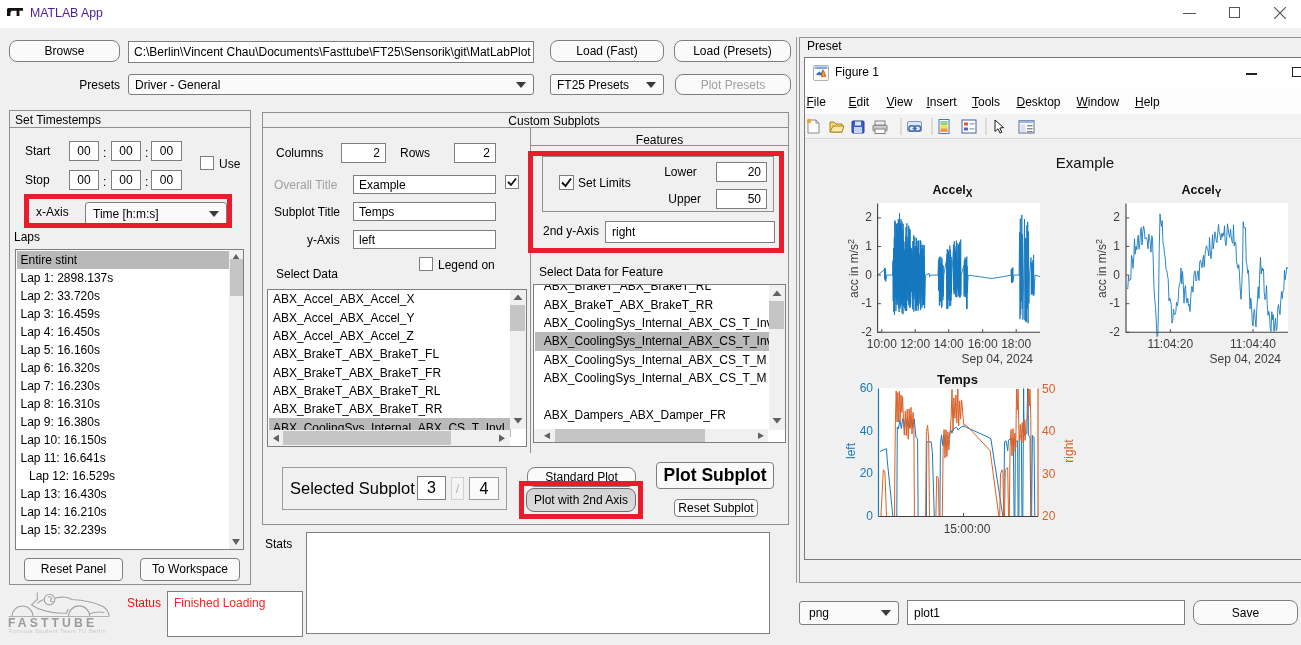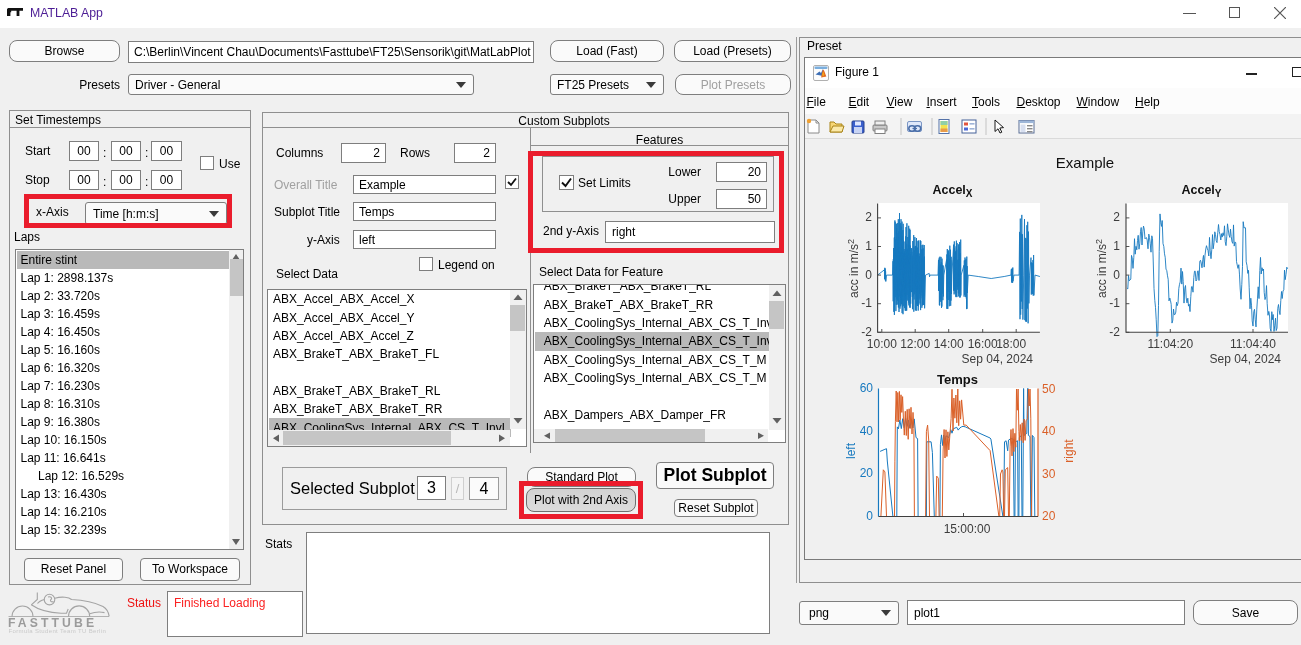--- a/index.html
+++ b/index.html
@@ -30,21 +30,21 @@
 <div class="abs" style="left:1183px;top:13px;width:13px;height:1px;background:#555"></div>
 <div class="abs" style="left:1229px;top:7px;width:11px;height:11px;border:1px solid #555"></div>
 <svg class="abs" style="left:1274px;top:7px" width="12" height="12" viewBox="0 0 12 12">
 <path d="M0 0 L12 12 M12 0 L0 12" stroke="#555" stroke-width="1.2"></path>
   </svg>
 <div class="btn" style="left:9px;top:40px;width:111px;height:22px">Browse</div>
 <div class="edit" style="left:128px;top:41px;width:406px;height:22px;padding-left:5px">C:\Berlin\Vincent Chau\Documents\Fasttube\FT25\Sensorik\git\MatLabPlot</div>
 <div class="btn" style="left:550px;top:40px;width:114px;height:22px">Load (Fast)</div>
 <div class="btn" style="left:674px;top:40px;width:117px;height:22px">Load (Presets)</div>
 <div class="lbl" style="left:60px;top:78px;width:60px;text-align:right">Presets</div>
-<div class="dd" style="left:128px;top:74px;width:346px;height:21px;padding-left:6px">Driver - General<span class="arr"></span></div>
+<div class="dd" style="left:128px;top:74px;width:406px;height:21px;padding-left:6px">Driver - General<span class="arr"></span></div>
 <div class="dd" style="left:550px;top:74px;width:114px;height:21px;padding-left:6px">FT25 Presets<span class="arr"></span></div>
 <div class="btn" style="left:675px;top:74px;width:116px;height:21px;color:#a0a0a0">Plot Presets</div>
 <div class="panel" style="left:9px;top:110px;width:242px;height:475px"></div>
 <div class="lbl" style="left:15px;top:113px">Set Timestemps</div>
 <div class="abs" style="left:9px;top:127px;width:242px;height:1px;background:#8f8f8f"></div>
 <div class="lbl" style="left:25px;top:144px">Start</div>
 <div class="lbl" style="left:25px;top:173px">Stop</div>
 <div class="edit" style="left:69px;top:141px;width:30px;height:20px;justify-content:center">00</div>
 <div class="edit" style="left:69px;top:170px;width:30px;height:20px;justify-content:center">00</div>
 <div class="edit" style="left:111px;top:141px;width:30px;height:20px;justify-content:center">00</div>
@@ -67,21 +67,21 @@
 <div class="row" style="top:37.8px;width:213px;height:18.0px;padding-left:3.5px">Lap 2: 33.720s</div>
 <div class="row" style="top:55.8px;width:213px;height:18.0px;padding-left:3.5px">Lap 3: 16.459s</div>
 <div class="row" style="top:73.8px;width:213px;height:18.0px;padding-left:3.5px">Lap 4: 16.450s</div>
 <div class="row" style="top:91.8px;width:213px;height:18.0px;padding-left:3.5px">Lap 5: 16.160s</div>
 <div class="row" style="top:109.8px;width:213px;height:18.0px;padding-left:3.5px">Lap 6: 16.320s</div>
 <div class="row" style="top:127.8px;width:213px;height:18.0px;padding-left:3.5px">Lap 7: 16.230s</div>
 <div class="row" style="top:145.8px;width:213px;height:18.0px;padding-left:3.5px">Lap 8: 16.310s</div>
 <div class="row" style="top:163.8px;width:213px;height:18.0px;padding-left:3.5px">Lap 9: 16.380s</div>
 <div class="row" style="top:181.8px;width:213px;height:18.0px;padding-left:3.5px">Lap 10: 16.150s</div>
 <div class="row" style="top:199.8px;width:213px;height:18.0px;padding-left:3.5px">Lap 11: 16.641s</div>
-<div class="row" style="top:217.8px;width:213px;height:18.0px;padding-left:21px">Lap 12: 16.529s</div>
+<div class="row" style="top:217.8px;width:213px;height:18.0px;padding-left:12px">Lap 12: 16.529s</div>
 <div class="row" style="top:235.8px;width:213px;height:18.0px;padding-left:3.5px">Lap 13: 16.430s</div>
 <div class="row" style="top:253.8px;width:213px;height:18.0px;padding-left:3.5px">Lap 14: 16.210s</div>
 <div class="row" style="top:271.8px;width:213px;height:18.0px;padding-left:3.5px">Lap 15: 32.239s</div>
 </div>
 <div class="sbv" style="left:229px;top:249.5px;width:14px;height:299px"></div>
 <svg class="abs" style="left:229px;top:249.5px" width="14" height="299">
     <polygon points="3,10 7,4 11,10" fill="#606060"></polygon>
     <polygon points="3,289 7,295 11,289" fill="#606060"></polygon>
   </svg>
 <div class="sbth" style="left:229.5px;top:258.5px;width:13px;height:37px"></div>
@@ -100,21 +100,21 @@
 <path d="M81.7 25.8 C 86 24.2, 91.5 23.5, 96.5 24.6"></path>
 <path d="M36.5 11.5 C 33 12.5, 30.5 14, 29.5 15.5"></path>
 </g>
 <text x="0" y="38.8" font-size="12.2" font-weight="bold" fill="#9b9b9b" letter-spacing="3.1" font-family="Liberation Sans,sans-serif">FASTTUBE</text>
 <text x="0.5" y="44.8" font-size="6" fill="#c9c9c9" letter-spacing="0.35" font-family="Liberation Sans,sans-serif">Formula Student Team TU Berlin</text>
 </svg>
 <div class="lbl" style="left:127px;top:596px;color:#ee1111">Status</div>
 <div class="abs" style="left:167px;top:591px;width:136px;height:46px;background:#fff;border:1px solid #7e7e7e"></div>
 <div class="lbl" style="left:174px;top:596px;color:#fb2222">Finished Loading</div>
 <div class="panel" style="left:262px;top:112px;width:527px;height:413px"></div>
-<div class="lbl" style="left:268px;top:114px;width:592px;text-align:center">Custom Subplots</div>
+<div class="lbl" style="left:258px;top:114px;width:592px;text-align:center">Custom Subplots</div>
 <div class="abs" style="left:262px;top:127px;width:527px;height:1px;background:#8f8f8f"></div>
 <div class="abs" style="left:530px;top:128px;width:1px;height:325px;background:#8f8f8f"></div>
 <div class="lbl" style="left:276px;top:146px">Columns</div>
 <div class="edit" style="left:341px;top:143px;width:45px;height:20px;justify-content:flex-end;padding-right:5px">2</div>
 <div class="lbl" style="left:400px;top:146px">Rows</div>
 <div class="edit" style="left:454px;top:143px;width:42px;height:20px;justify-content:flex-end;padding-right:5px">2</div>
 <div class="lbl" style="left:274px;top:178px;color:#a0a0a0">Overall Title</div>
 <div class="edit" style="left:353px;top:175px;width:143px;height:19px;padding-left:5px">Example</div>
 <svg class="abs" style="left:505px;top:175px" width="14" height="14" viewBox="0 0 14 14">
 <rect x="0.5" y="0.5" width="13" height="13" fill="#fff" stroke="#7e7e7e"></rect>
@@ -125,20 +125,21 @@
 <div class="lbl" style="left:307px;top:233px">y-Axis</div>
 <div class="edit" style="left:353px;top:230px;width:143px;height:19px;padding-left:5px">left</div>
 <div class="cb" style="left:419px;top:257px;width:14px;height:14px"></div>
 <div class="lbl" style="left:438px;top:258px">Legend on</div>
 <div class="lbl" style="left:276px;top:267px">Select Data</div>
 <div class="abs" style="left:266.5px;top:288.8px;width:260px;height:158.2px;background:#fff;border:1px solid #7e7e7e;overflow:hidden">
 <div class="row" style="top:0.5px;width:242px;height:18.3px;padding-left:4.5px">ABX_Accel_ABX_Accel_X</div>
 <div class="row" style="top:18.8px;width:242px;height:18.3px;padding-left:4.5px">ABX_Accel_ABX_Accel_Y</div>
 <div class="row" style="top:37.1px;width:242px;height:18.3px;padding-left:4.5px">ABX_Accel_ABX_Accel_Z</div>
 <div class="row" style="top:55.4px;width:242px;height:18.3px;padding-left:4.5px">ABX_BrakeT_ABX_BrakeT_FL</div>
+<div class="row" style="top:73.7px;width:242px;height:18.3px;padding-left:4.5px">ABX_BrakeT_ABX_BrakeT_FR</div>
 <div class="row" style="top:92.0px;width:242px;height:18.3px;padding-left:4.5px">ABX_BrakeT_ABX_BrakeT_RL</div>
 <div class="row" style="top:110.3px;width:242px;height:18.3px;padding-left:4.5px">ABX_BrakeT_ABX_BrakeT_RR</div>
 <div class="row" style="top:128.6px;width:242px;height:18.3px;background:#b9b9b9;padding-left:4.5px">ABX_CoolingSys_Internal_ABX_CS_T_InvL</div>
 </div>
 <div class="sbv" style="left:510px;top:289.8px;width:15.5px;height:139px"></div>
 <svg class="abs" style="left:510px;top:289.8px" width="16" height="139">
     <polygon points="3.5,10 8,4.5 12.5,10" fill="#606060"></polygon>
     <polygon points="3.5,128 8,133.5 12.5,128" fill="#606060"></polygon>
   </svg>
 <div class="sbth" style="left:510px;top:305px;width:15px;height:26px"></div>
@@ -150,21 +151,21 @@
 <div class="sbth" style="left:283px;top:430.5px;width:168px;height:14.5px"></div>
 <div class="lbl" style="left:530px;top:133px;width:259px;text-align:center">Features</div>
 <div class="abs" style="left:530px;top:145px;width:259px;height:1px;background:#8f8f8f"></div>
 <div class="red" style="left:528px;top:151px;width:256px;height:102px"></div>
 <div class="panel" style="left:542px;top:156px;width:232px;height:56px;border-color:#8f8f8f"></div>
 <svg class="abs" style="left:559px;top:175px" width="15" height="15" viewBox="0 0 15 15">
 <rect x="0.5" y="0.5" width="14" height="14" fill="#fff" stroke="#7e7e7e"></rect>
 <path d="M3 7.5 L6.5 11 L12 3.5" stroke="#111" stroke-width="1.9" fill="none"></path>
   </svg>
 <div class="lbl" style="left:578px;top:176px">Set Limits</div>
-<div class="lbl" style="left:660px;top:165px;width:41px;text-align:right">Lower</div>
+<div class="lbl" style="left:660px;top:165px;width:41px;text-align:center">Lower</div>
 <div class="edit" style="left:716px;top:162px;width:51px;height:20px;justify-content:flex-end;padding-right:5px">20</div>
 <div class="lbl" style="left:660px;top:192px;width:41px;text-align:right">Upper</div>
 <div class="edit" style="left:716px;top:189px;width:51px;height:20px;justify-content:flex-end;padding-right:5px">50</div>
 <div class="lbl" style="left:543px;top:224px">2nd y-Axis</div>
 <div class="edit" style="left:605px;top:221px;width:170px;height:22px;padding-left:6px">right</div>
 <div class="lbl" style="left:539px;top:265px">Select Data for Feature</div>
 <div class="abs" style="left:533.3px;top:283.6px;width:252.7px;height:159px;background:#fff;border:1px solid #7e7e7e;overflow:hidden">
 <div class="row" style="top:-7.6px;width:234px;height:18.4px;padding-left:8.5px">ABX_BrakeT_ABX_BrakeT_RL</div>
 <div class="row" style="top:10.8px;width:234px;height:18.4px;padding-left:8.5px">ABX_BrakeT_ABX_BrakeT_RR</div>
 <div class="row" style="top:29.2px;width:234px;height:18.4px;padding-left:8.5px">ABX_CoolingSys_Internal_ABX_CS_T_Inv</div>
@@ -292,21 +293,21 @@
   </svg>
 <div class="tick" style="left:842px;top:210.4px;width:30px;text-align:right">2</div>
 <div class="tick" style="left:842px;top:239.0px;width:30px;text-align:right">1</div>
 <div class="tick" style="left:842px;top:267.6px;width:30px;text-align:right">0</div>
 <div class="tick" style="left:842px;top:296.2px;width:30px;text-align:right">-1</div>
 <div class="tick" style="left:842px;top:324.8px;width:30px;text-align:right">-2</div>
 <div class="tick" style="left:861.8px;top:336.5px;width:40px;text-align:center">10:00</div>
 <div class="tick" style="left:895.2px;top:336.5px;width:40px;text-align:center">12:00</div>
 <div class="tick" style="left:928.7px;top:336.5px;width:40px;text-align:center">14:00</div>
 <div class="tick" style="left:962.7px;top:336.5px;width:40px;text-align:center">16:00</div>
-<div class="tick" style="left:996.2px;top:336.5px;width:40px;text-align:left">18:00</div>
+<div class="tick" style="left:996.2px;top:336.5px;width:40px;text-align:center">18:00</div>
 <div class="tick" style="left:933px;top:352px;width:100px;text-align:right">Sep 04, 2024</div>
 <div class="abs" style="z-index:21;left:900px;top:183px;width:105px;text-align:center;font-size:12.5px;font-weight:bold;color:#111">Accel<span style="font-size:10px;vertical-align:-3px">X</span></div>
 <div class="tick" style="left:808px;top:260.5px;width:90px;text-align:center;transform:rotate(-90deg);transform-origin:center">acc in m/s<span style="font-size:9px;vertical-align:4px">2</span></div>
 <div class="abs" style="z-index:21;left:1126px;top:203px;width:162px;height:130px;background:#fff"></div>
 <svg class="abs" style="left:1118px;top:196px;z-index:22" width="183" height="145" viewBox="1118 196 183 145">
     <polyline points="1127.0,288.2 1127.8,288.9 1128.5,275.6 1129.2,280.8 1130.0,280.1 1130.8,279.1 1131.5,255.4 1132.2,257.9 1133.0,268.4 1133.8,257.4 1134.5,238.7 1135.2,254.2 1136.0,246.3 1136.8,249.8 1137.5,240.5 1138.2,235.3 1139.0,249.2 1139.8,243.2 1140.5,231.7 1141.2,227.5 1142.0,245.0 1142.8,231.8 1143.5,226.1 1144.2,228.9 1145.0,238.8 1145.8,237.9 1146.5,237.7 1147.2,240.1 1148.0,248.8 1148.8,234.1 1149.5,237.5 1150.2,243.2 1151.0,252.2 1151.8,235.8 1152.5,238.6 1153.2,260.0 1154.0,288.4 1154.8,300.4 1155.5,307.4 1156.2,319.3 1157.0,336.6 1157.8,335.6 1158.5,305.4 1159.2,251.6 1160.0,213.9 1160.8,222.8 1161.5,226.4 1162.2,220.5 1163.0,243.6 1163.8,246.4 1164.5,253.8 1165.2,257.3 1166.0,269.1 1166.8,270.7 1167.5,275.8 1168.2,279.4 1169.0,300.9 1169.8,298.0 1170.5,300.7 1171.2,304.4 1172.0,323.1 1172.8,320.1 1173.5,309.0 1174.2,314.6 1175.0,314.5 1175.8,312.1 1176.5,302.2 1177.2,305.7 1178.0,303.2 1178.8,288.6 1179.5,284.3 1180.2,282.0 1181.0,268.1 1181.8,284.1 1182.5,271.5 1183.2,281.5 1184.0,303.1 1184.8,288.2 1185.5,285.5 1186.2,298.0 1187.0,302.9 1187.8,298.2 1188.5,306.1 1189.2,304.3 1190.0,311.6 1190.8,296.5 1191.5,286.8 1192.2,286.4 1193.0,292.2 1193.8,277.4 1194.5,271.2 1195.2,271.1 1196.0,281.0 1196.8,279.5 1197.5,271.2 1198.2,270.8 1199.0,280.5 1199.8,261.3 1200.5,260.3 1201.2,263.0 1202.0,267.8 1202.8,259.7 1203.5,255.4 1204.2,267.1 1205.0,255.2 1205.8,248.9 1206.5,245.7 1207.2,248.2 1208.0,250.5 1208.8,256.0 1209.5,237.4 1210.2,250.8 1211.0,258.7 1211.8,249.3 1212.5,234.6 1213.2,248.8 1214.0,242.6 1214.8,231.8 1215.5,234.5 1216.2,240.6 1217.0,242.6 1217.8,232.3 1218.5,224.5 1219.2,231.4 1220.0,234.7 1220.8,240.0 1221.5,233.7 1222.2,237.1 1223.0,232.8 1223.8,235.6 1224.5,225.8 1225.2,241.7 1226.0,245.6 1226.8,236.2 1227.5,223.8 1228.2,229.2 1229.0,235.0 1229.8,237.4 1230.5,229.1 1231.2,236.4 1232.0,241.8 1232.8,243.4 1233.5,224.9 1234.2,246.1 1235.0,241.9 1235.8,242.8 1236.5,261.6 1237.2,264.9 1238.0,268.4 1238.8,264.7 1239.5,274.9 1240.2,289.0 1241.0,299.3 1241.8,284.3 1242.5,266.4 1243.2,221.7 1244.0,228.1 1244.8,227.5 1245.5,227.8 1246.2,261.8 1247.0,265.5 1247.8,273.4 1248.5,270.3 1249.2,287.8 1250.0,308.8 1250.8,298.2 1251.5,305.2 1252.2,320.9 1253.0,326.1 1253.8,311.6 1254.5,309.3 1255.2,319.2 1256.0,326.9 1256.8,309.2 1257.5,298.2 1258.2,286.8 1259.0,298.6 1259.8,270.5 1260.5,257.4 1261.2,274.0 1262.0,267.7 1262.8,270.8 1263.5,269.0 1264.2,292.3 1265.0,299.6 1265.8,296.7 1266.5,285.6 1267.2,303.7 1268.0,315.3 1268.8,311.4 1269.5,314.8 1270.2,328.3 1271.0,331.4 1271.8,311.7 1272.5,319.6 1273.2,314.5 1274.0,331.4 1274.8,325.2 1275.5,318.2 1276.2,330.6 1277.0,328.1 1277.8,308.3 1278.5,304.5 1279.2,310.4 1280.0,314.6 1280.8,300.5 1281.5,291.5 1282.2,298.5 1283.0,291.0 1283.8,289.8 1284.5,270.1 1285.2,279.7 1286.0,274.4 1286.8,267.2 1287.5,268.9" fill="none" stroke="#1779bf" stroke-width="0.9"></polyline>
     <path d="M1126 203.4 L1126 332.3 L1288 332.3" fill="none" stroke="#3f3f3f" stroke-width="1.1"></path>
     <path d="M1126 217.9 L1129.4 217.9" stroke="#3f3f3f" stroke-width="0.9"></path>
     <path d="M1126 246.5 L1129.4 246.5" stroke="#3f3f3f" stroke-width="0.9"></path>
     <path d="M1126 275.1 L1129.4 275.1" stroke="#3f3f3f" stroke-width="0.9"></path>

